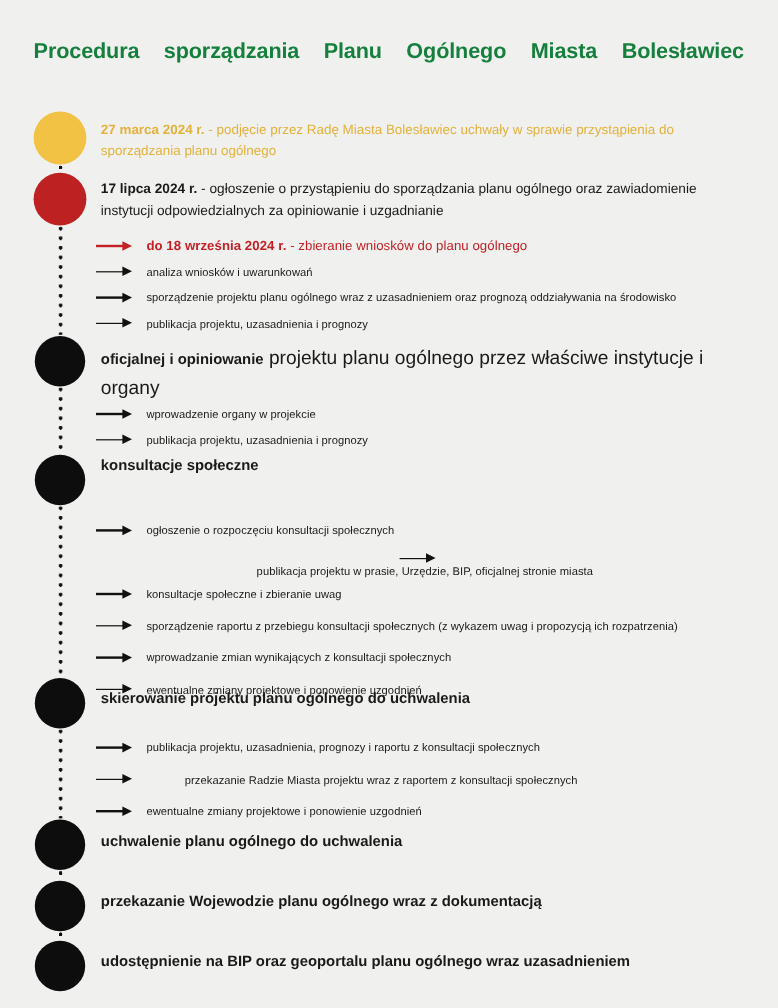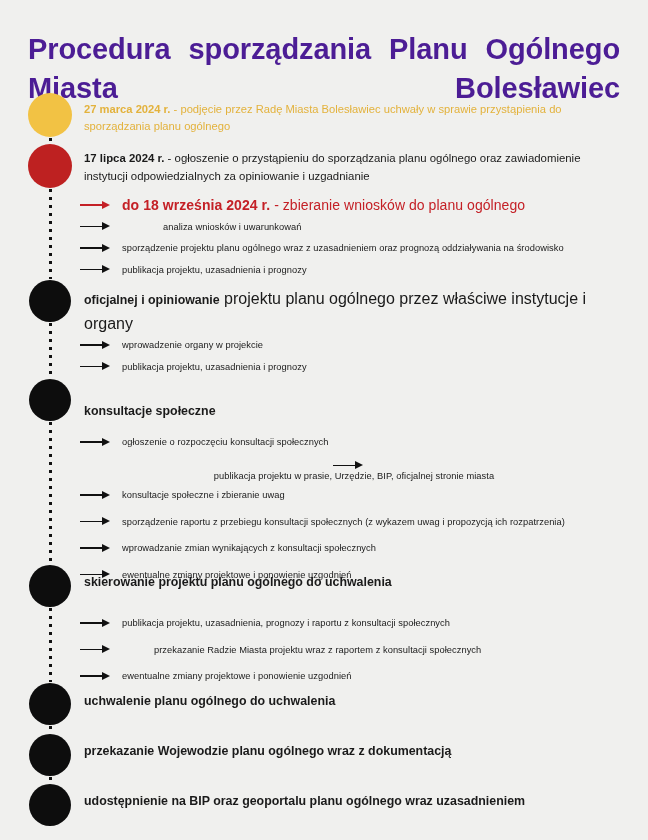--- a/index.html
+++ b/index.html
@@ -15,24 +15,24 @@
     overflow: hidden;
     position: relative;
   }
 
   
   .page-title {
     position: absolute;
     left: 28px;
     top: 30px;
     width: 592px;
-    font-size: 29px;
+    font-size: 18px;
     font-weight: bold;
     line-height: 1.35;
-    color: #4c1d95;
+    color: #15803d;
     text-align: justify;
     text-align-last: left;
     letter-spacing: -0.1px;
   }
   .page-title::after {
     content: "";
     display: inline-block;
     width: 100%;
   }
 
@@ -121,21 +121,21 @@
     border-left: 8px solid #111;
   }
   .subitem .label {
     font-size: 9.3px;
     color: #1a1a1a;
     white-space: nowrap;
     letter-spacing: 0.05px;
   }
   .subitem.accent .arrow .shaft { background: #c42026; }
   .subitem.accent .arrow .head { border-left-color: #c42026; }
-  .subitem.accent .label { color: #c42026; font-size: 14px; }
+  .subitem.accent .label { color: #c42026; font-size: 11px; }
   .subitem .label b { font-weight: bold; }
 </style>
 </head>
 <body>
 
 <div class="page-title">Procedura sporządzania Planu Ogólnego Miasta Bolesławiec</div>
 
 <div class="timeline" id="timeline-root">
     <div class="track" style="top: 138px; height: 5px;"></div>
     <div class="track" style="top: 189px; height: 90px;"></div>
@@ -148,21 +148,21 @@
     <div class="entry gold-text" style="top: 101px;"><b>27 marca 2024 r.</b><span> - podjęcie przez Radę Miasta Bolesławiec uchwały w sprawie przystąpienia do sporządzania planu ogólnego</span></div>
     <div class="node red" style="width: 44px; height: 44px; left: 28px; top: 144px;"></div>
     <div class="entry dark-text" style="top: 150px;"><b>17 lipca 2024 r.</b><span> - ogłoszenie o przystąpieniu do sporządzania planu ogólnego oraz zawiadomienie instytucji odpowiedzialnych za opiniowanie i uzgadnianie</span></div>
     <div class="subitem accent" style="top: 197px;">
       <span class="arrow">
         <span class="shaft"></span>
         <span class="head"></span>
       </span>
       <span class="label"><b>do 18 września 2024 r.</b><span> - zbieranie wniosków do planu ogólnego</span></span>
     </div>
-    <div class="subitem" style="top: 218.5px; gap: 41px;">
+    <div class="subitem" style="top: 218.5px;">
       <span class="arrow">
         <span class="shaft"></span>
         <span class="head"></span>
       </span>
       <span class="label">analiza wniosków i uwarunkowań</span>
     </div>
     <div class="subitem" style="top: 240px;">
       <span class="arrow">
         <span class="shaft"></span>
         <span class="head"></span>
@@ -186,21 +186,21 @@
       <span class="label">wprowadzenie organy w projekcie</span>
     </div>
     <div class="subitem" style="top: 358.5px;">
       <span class="arrow">
         <span class="shaft"></span>
         <span class="head"></span>
       </span>
       <span class="label">publikacja projektu, uzasadnienia i prognozy</span>
     </div>
     <div class="node black" style="width: 42px; height: 42px; left: 29px; top: 379px;"></div>
-    <div class="entry dark-text heading" style="top: 402px;"><b>konsultacje społeczne</b></div>
+    <div class="entry dark-text heading" style="top: 379px;"><b>konsultacje społeczne</b></div>
     <div class="subitem" style="top: 434px;">
       <span class="arrow">
         <span class="shaft"></span>
         <span class="head"></span>
       </span>
       <span class="label">ogłoszenie o rozpoczęciu konsultacji społecznych</span>
     </div>
     <div class="subitem" style="top: 460.5px; flex-direction: column;">
       <span class="arrow">
         <span class="shaft"></span>

